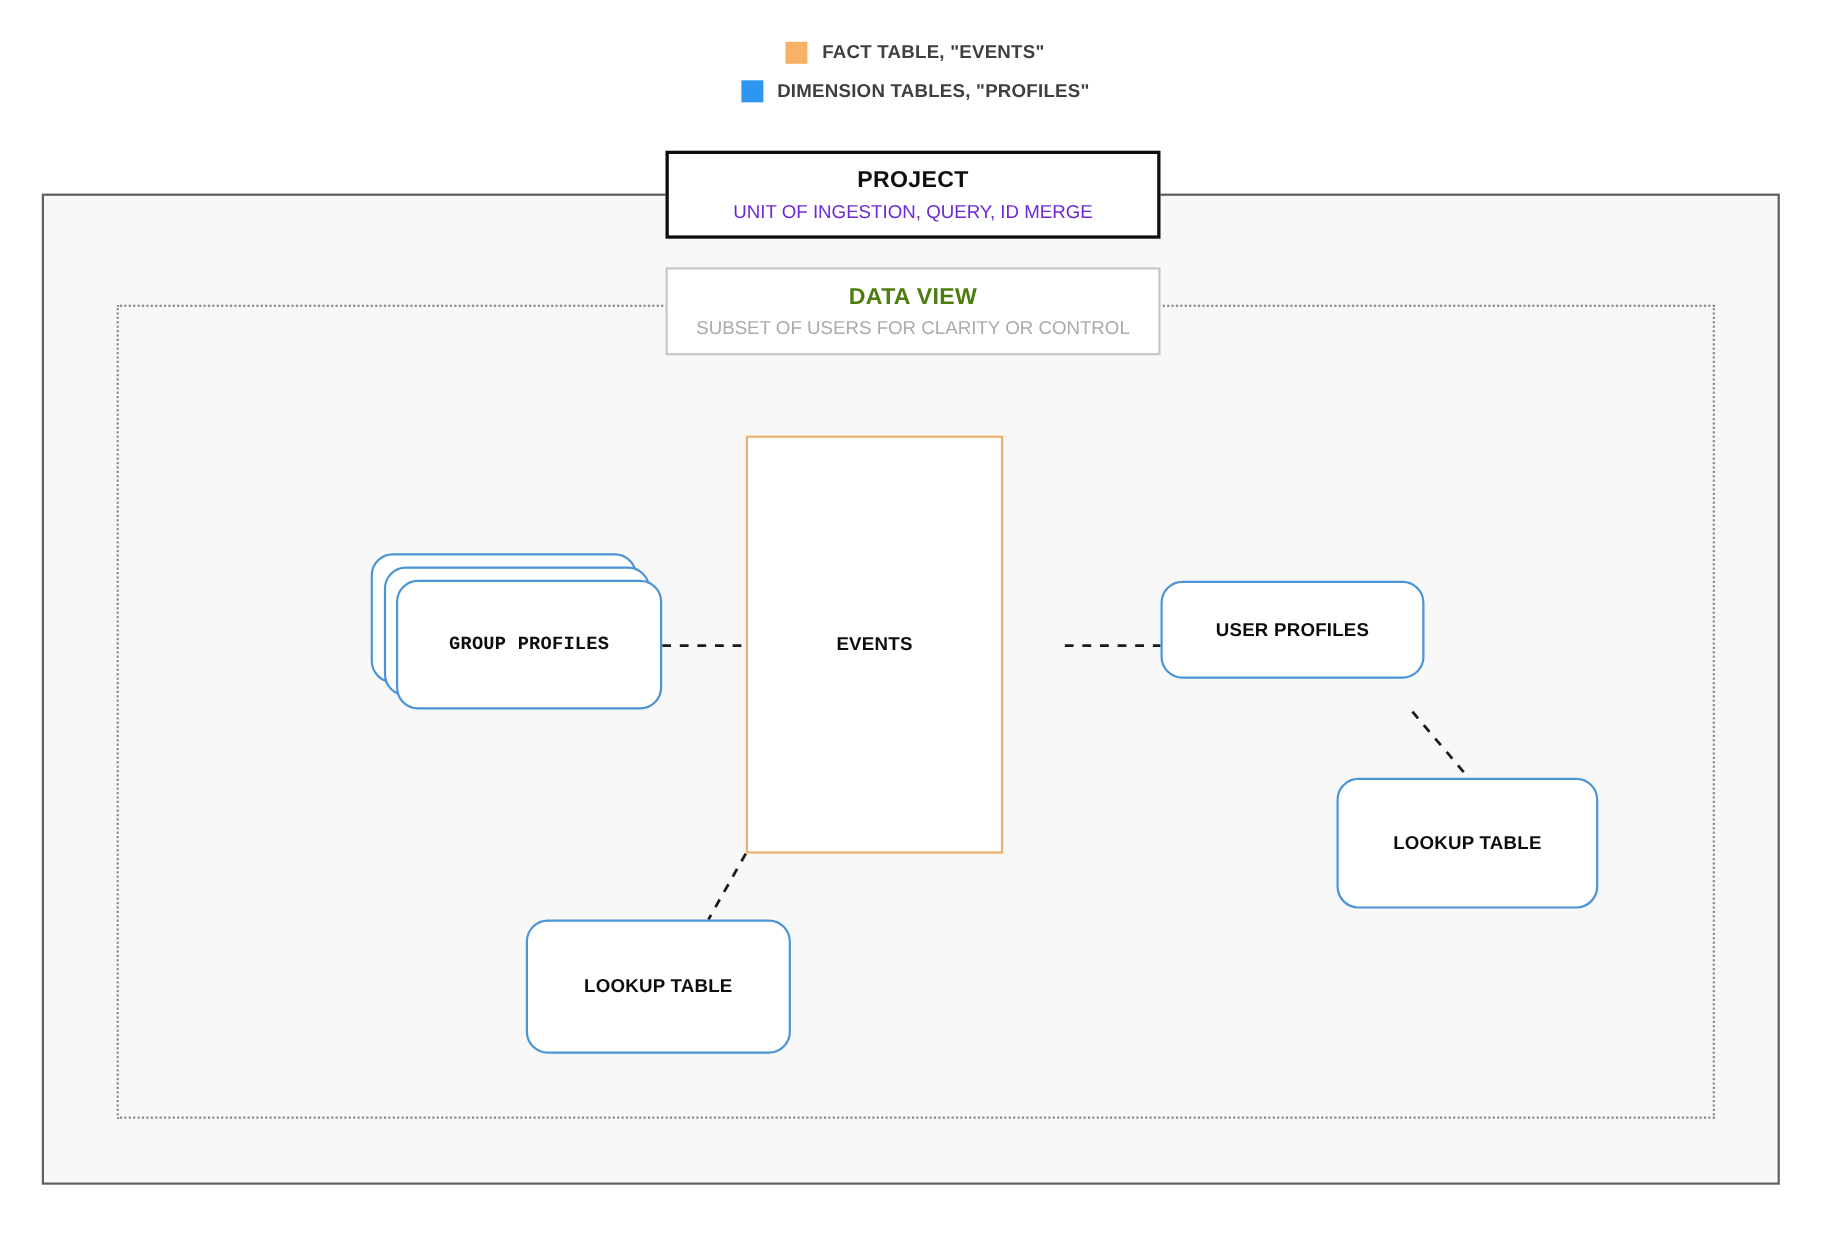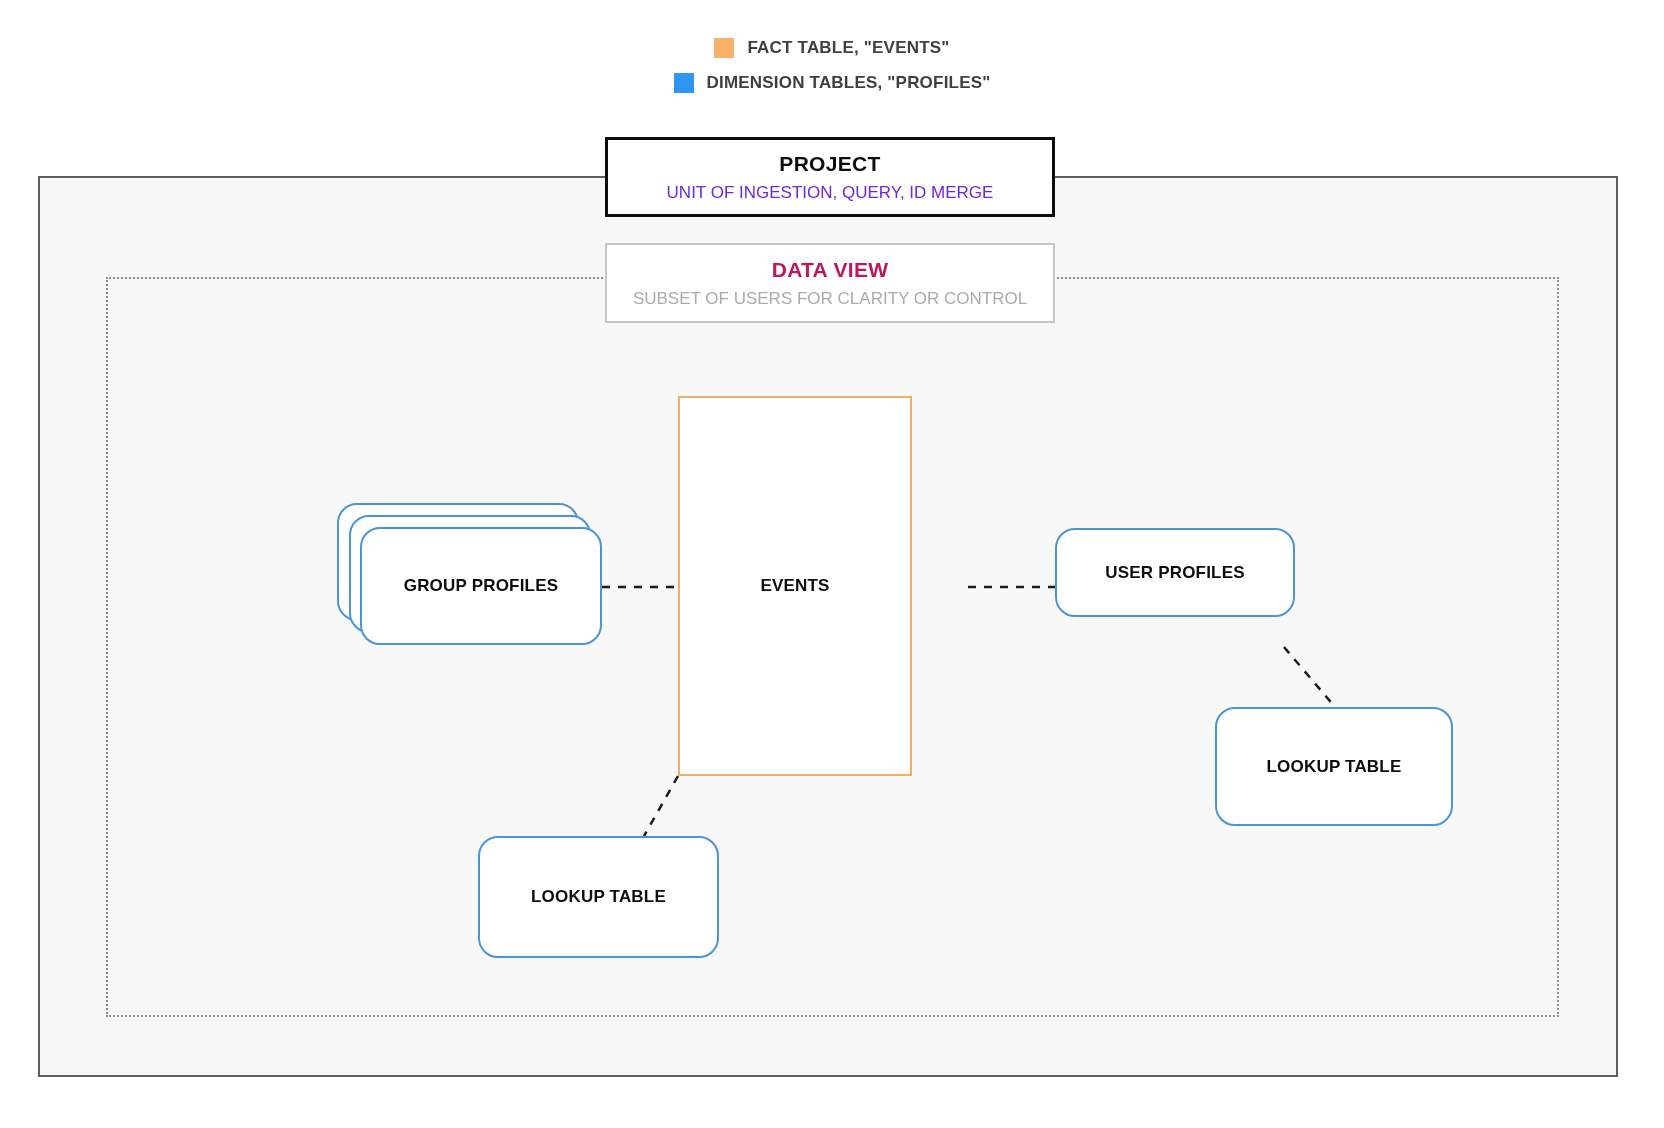--- a/index.html
+++ b/index.html
@@ -16,21 +16,21 @@
   .legend-label { font-size: 17px; font-weight: bold; color: #3f3f3f; letter-spacing: .2px; }
 
   
   .hdr-box { position: absolute; left: 605px; width: 450px; height: 80px;
     display: flex; flex-direction: column; align-items: center; justify-content: center;
     gap: 7px; text-align: center; background: #ffffff; }
   .project-box { top: 137px; border: 3px solid #0d0d0d; z-index: 5; }
   .project-title { font-size: 21px; font-weight: bold; color: #0d0d0d; letter-spacing: .3px; }
   .project-subtitle { font-size: 17px; color: #6d28d9; }
   .data-view-box { top: 243px; border: 2px solid #c6c6c6; z-index: 5; }
-  .data-view-title { font-size: 21px; font-weight: bold; color: #be185d; letter-spacing: .3px; }
+  .data-view-title { font-size: 21px; font-weight: bold; color: #4d7c0f; letter-spacing: .3px; }
   .data-view-subtitle { font-size: 17px; color: #ababab; }
 
   
   .outer-box { position: absolute; left: 38px; top: 176px; width: 1580px; height: 901px;
     border: 2px solid #5e5e5e; background: #f8f8f8; z-index: 1; }
   .dotted-box { position: absolute; left: 106px; top: 277px; width: 1453px; height: 740px;
     border: 2px dotted #8c8c8c; background: transparent; z-index: 2; }
 
   
   .connectors { position: absolute; left: 0; top: 0; width: 1664px; height: 1128px;
@@ -92,21 +92,21 @@
     <line x1="1284" y1="647" x2="1335" y2="707" style="stroke: rgb(26, 26, 26);"></line>
     <line x1="678" y1="776" x2="644" y2="836" style="stroke: rgb(26, 26, 26);"></line>
   </svg>
 
   <div class="node events-node" style="border-color: rgb(239, 175, 107);">
     <span class="node-label">EVENTS</span>
   </div>
 
   <div class="stack-card blue-card stack-back" style="border-color: rgb(75, 148, 214);"></div>
   <div class="stack-card blue-card stack-mid" style="border-color: rgb(75, 148, 214);"></div>
-  <div class="node blue-card group-profiles-node" style="border-color: rgb(75, 148, 214);">
+  <div class="node blue-card group-profiles-node" style="border-color: rgb(75, 148, 214); font-family: Liberation Mono, monospace;">
     <span class="node-label">GROUP PROFILES</span>
   </div>
 
   <div class="node blue-card user-profiles-node" style="border-color: rgb(75, 148, 214);">
     <span class="node-label">USER PROFILES</span>
   </div>
 
   <div class="node blue-card lookup-right-node" style="border-color: rgb(75, 148, 214);">
     <span class="node-label">LOOKUP TABLE</span>
   </div>

